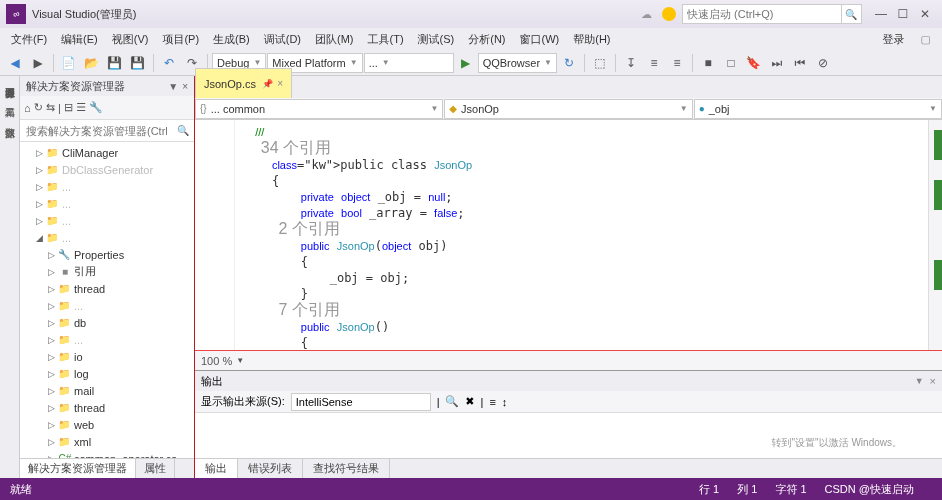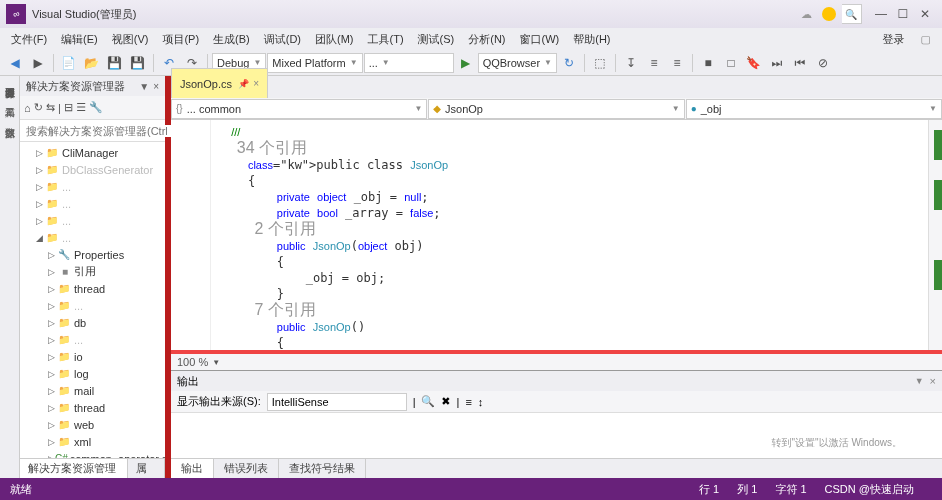--- a/index.html
+++ b/index.html
@@ -20,21 +20,21 @@
 .toolbar{height:26px;background:#eeeef2;border-bottom:1px solid #ccc;display:flex;align-items:center;padding:0 4px;gap:1px}
 .tbtn{width:22px;height:22px;display:flex;align-items:center;justify-content:center;color:#555;font-size:12px}
 .tbtn.blue{color:#3b7ecc}
 .tbtn.grn{color:#388a34}
 .tsep{width:1px;height:18px;background:#ccc;margin:0 3px}
 .tsel{height:20px;border:1px solid #ccc;background:#fff;padding:0 4px;font-size:11px;display:flex;align-items:center;color:#333}
 .tsel .dd{margin-left:4px;font-size:8px;color:#888}
 .main{flex:1;display:flex;min-height:0}
 .leftbar{width:20px;background:#eeeef2;border-right:1px solid #ccc;display:flex;flex-direction:column;align-items:center;padding-top:4px;gap:20px}
 .leftbar div{writing-mode:vertical-lr;font-size:10px;color:#555}
-.solpanel{width:151px;background:#fff;border-right:6px solid #b91c1c;display:flex;flex-direction:column}
+.solpanel{width:175px;background:#fff;border-right:1px solid #b91c1c;display:flex;flex-direction:column}
 .solhdr{height:20px;background:#eeeef2;display:flex;align-items:center;padding:0 6px;font-size:11px;color:#444}
 .solhdr .sp{flex:1}
 .solhdr .x{font-size:10px;color:#666;margin-left:4px}
 .soltb{height:24px;background:#f5f5f7;border-bottom:1px solid #ddd;display:flex;align-items:center;padding:0 4px;gap:3px}
 .soltb span{font-size:11px;color:#555}
 .solsearch{height:22px;border-bottom:1px solid #ddd;display:flex;align-items:center}
 .solsearch input{flex:1;border:none;padding:0 6px;font-size:11px;color:#888}
 .solsearch span{width:20px;text-align:center;color:#888;font-size:10px}
 .tree{flex:1;overflow:auto;font-size:11px;padding:2px 0}
 .tn{display:flex;align-items:center;height:17px;padding-left:4px;color:#333}
@@ -56,21 +56,21 @@
 .navsel .dd{margin-left:auto;font-size:8px;color:#888}
 .editor{flex:1;background:#fff;display:flex;min-height:0;overflow:hidden}
 .gutter{width:40px;background:#fff;border-right:1px solid #eee}
 .code{flex:1;padding:4px 8px;font-family:Consolas,monospace;font-size:12px;line-height:16px;white-space:pre;color:#333;overflow:auto}
 .code .kw{color:#0000ff}
 .code .typ{color:#2b91af}
 .code .cm{color:#008000}
 .code .ref{color:#999;font-size:16px}
 .rightstrip{width:14px;background:#f5f5f7;border-left:1px solid #ddd;position:relative}
 .rightstrip .mk{position:absolute;right:0;width:8px;height:30px;background:#388a34}
-.zoombar{height:20px;background:#f5f5f7;border-top:4px solid #ef4444;display:flex;align-items:center;padding:0 6px;font-size:11px;color:#555}
+.zoombar{height:20px;background:#f5f5f7;border-top:1px solid #ef4444;display:flex;align-items:center;padding:0 6px;font-size:11px;color:#555}
 .zoombar .dd{margin-left:4px;font-size:8px}
 .output{height:88px;background:#fff;border-top:1px solid #999;display:flex;flex-direction:column}
 .outhdr{height:20px;background:#eeeef2;display:flex;align-items:center;padding:0 6px;font-size:11px}
 .outhdr .sp{flex:1}
 .outtb{height:22px;background:#f5f5f7;border-bottom:1px solid #ddd;display:flex;align-items:center;padding:0 6px;gap:6px;font-size:11px}
 .outtb select,.outsel{border:1px solid #ccc;height:18px;font-size:11px;padding:0 4px;width:140px;background:#fff;display:flex;align-items:center}
 .outbody{flex:1;padding:4px 8px;font-family:Consolas,monospace;font-size:11px;color:#555;overflow:auto}
 .bottomtabs{height:20px;background:#eeeef2;display:flex;align-items:center;border-top:1px solid #ccc}
 .btab{padding:2px 10px;font-size:11px;color:#444;border-right:1px solid #ccc}
 .btab.act{background:#fff}
@@ -87,20 +87,21 @@
 <body>
 
 <div class="titlebar">
   <div class="logo">
       <span>∞</span>
     </div>
   <span> Visual Studio(管理员)</span>
   <div class="tspace"></div>
   <span class="cloud">☁</span>
   <div class="notif"></div>
+  <input placeholder="快速启动 (Ctrl+Q)" style="">
   <div class="searchbtn">🔍</div>
   <div class="winbtns">
     <div>—</div>
     <div>☐</div>
     <div>✕</div>
   </div>
 </div>
 
 <div class="menubar">
   <span>文件(F)</span>

